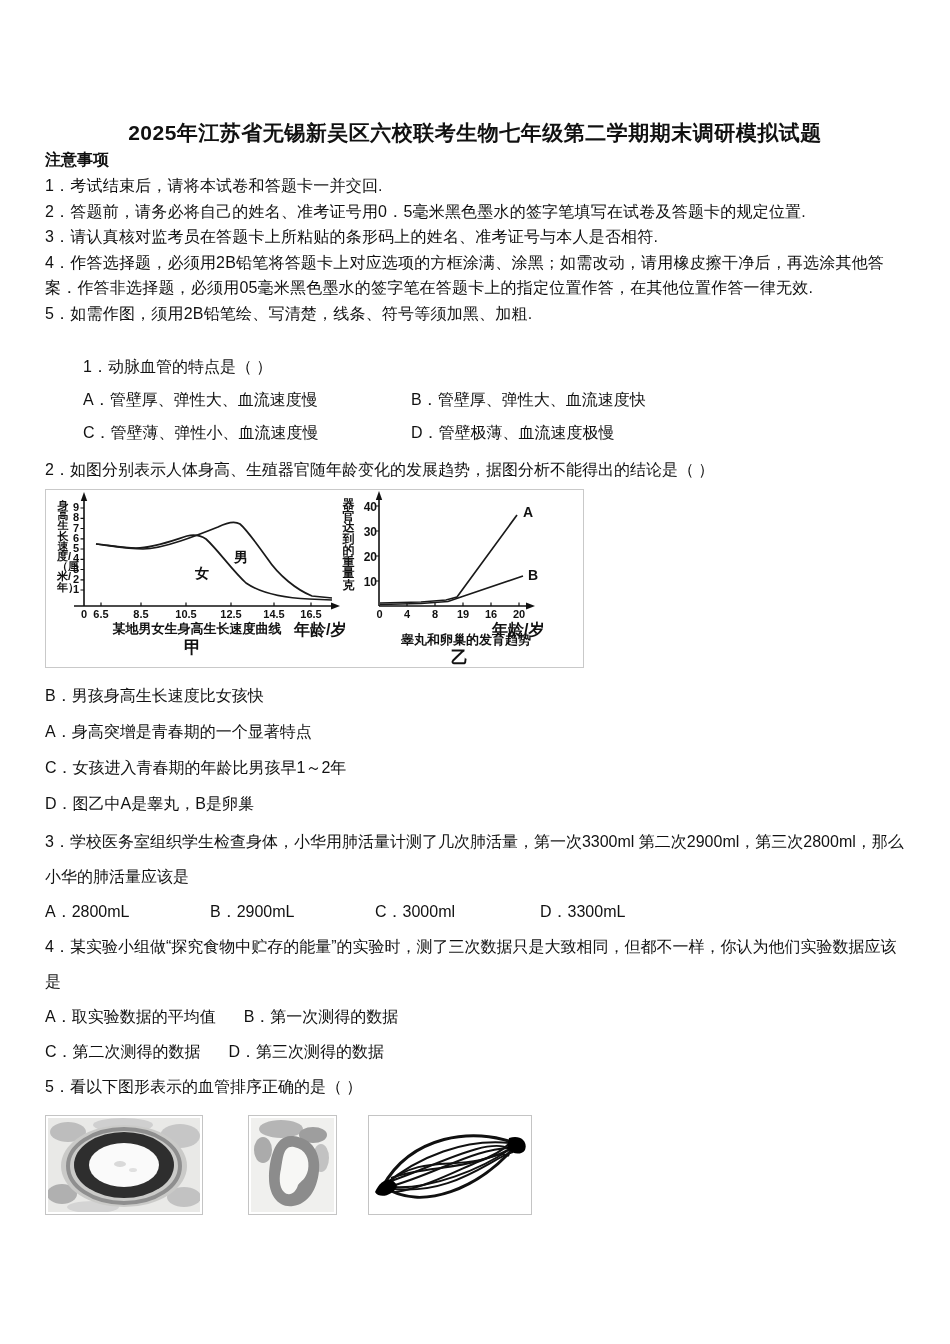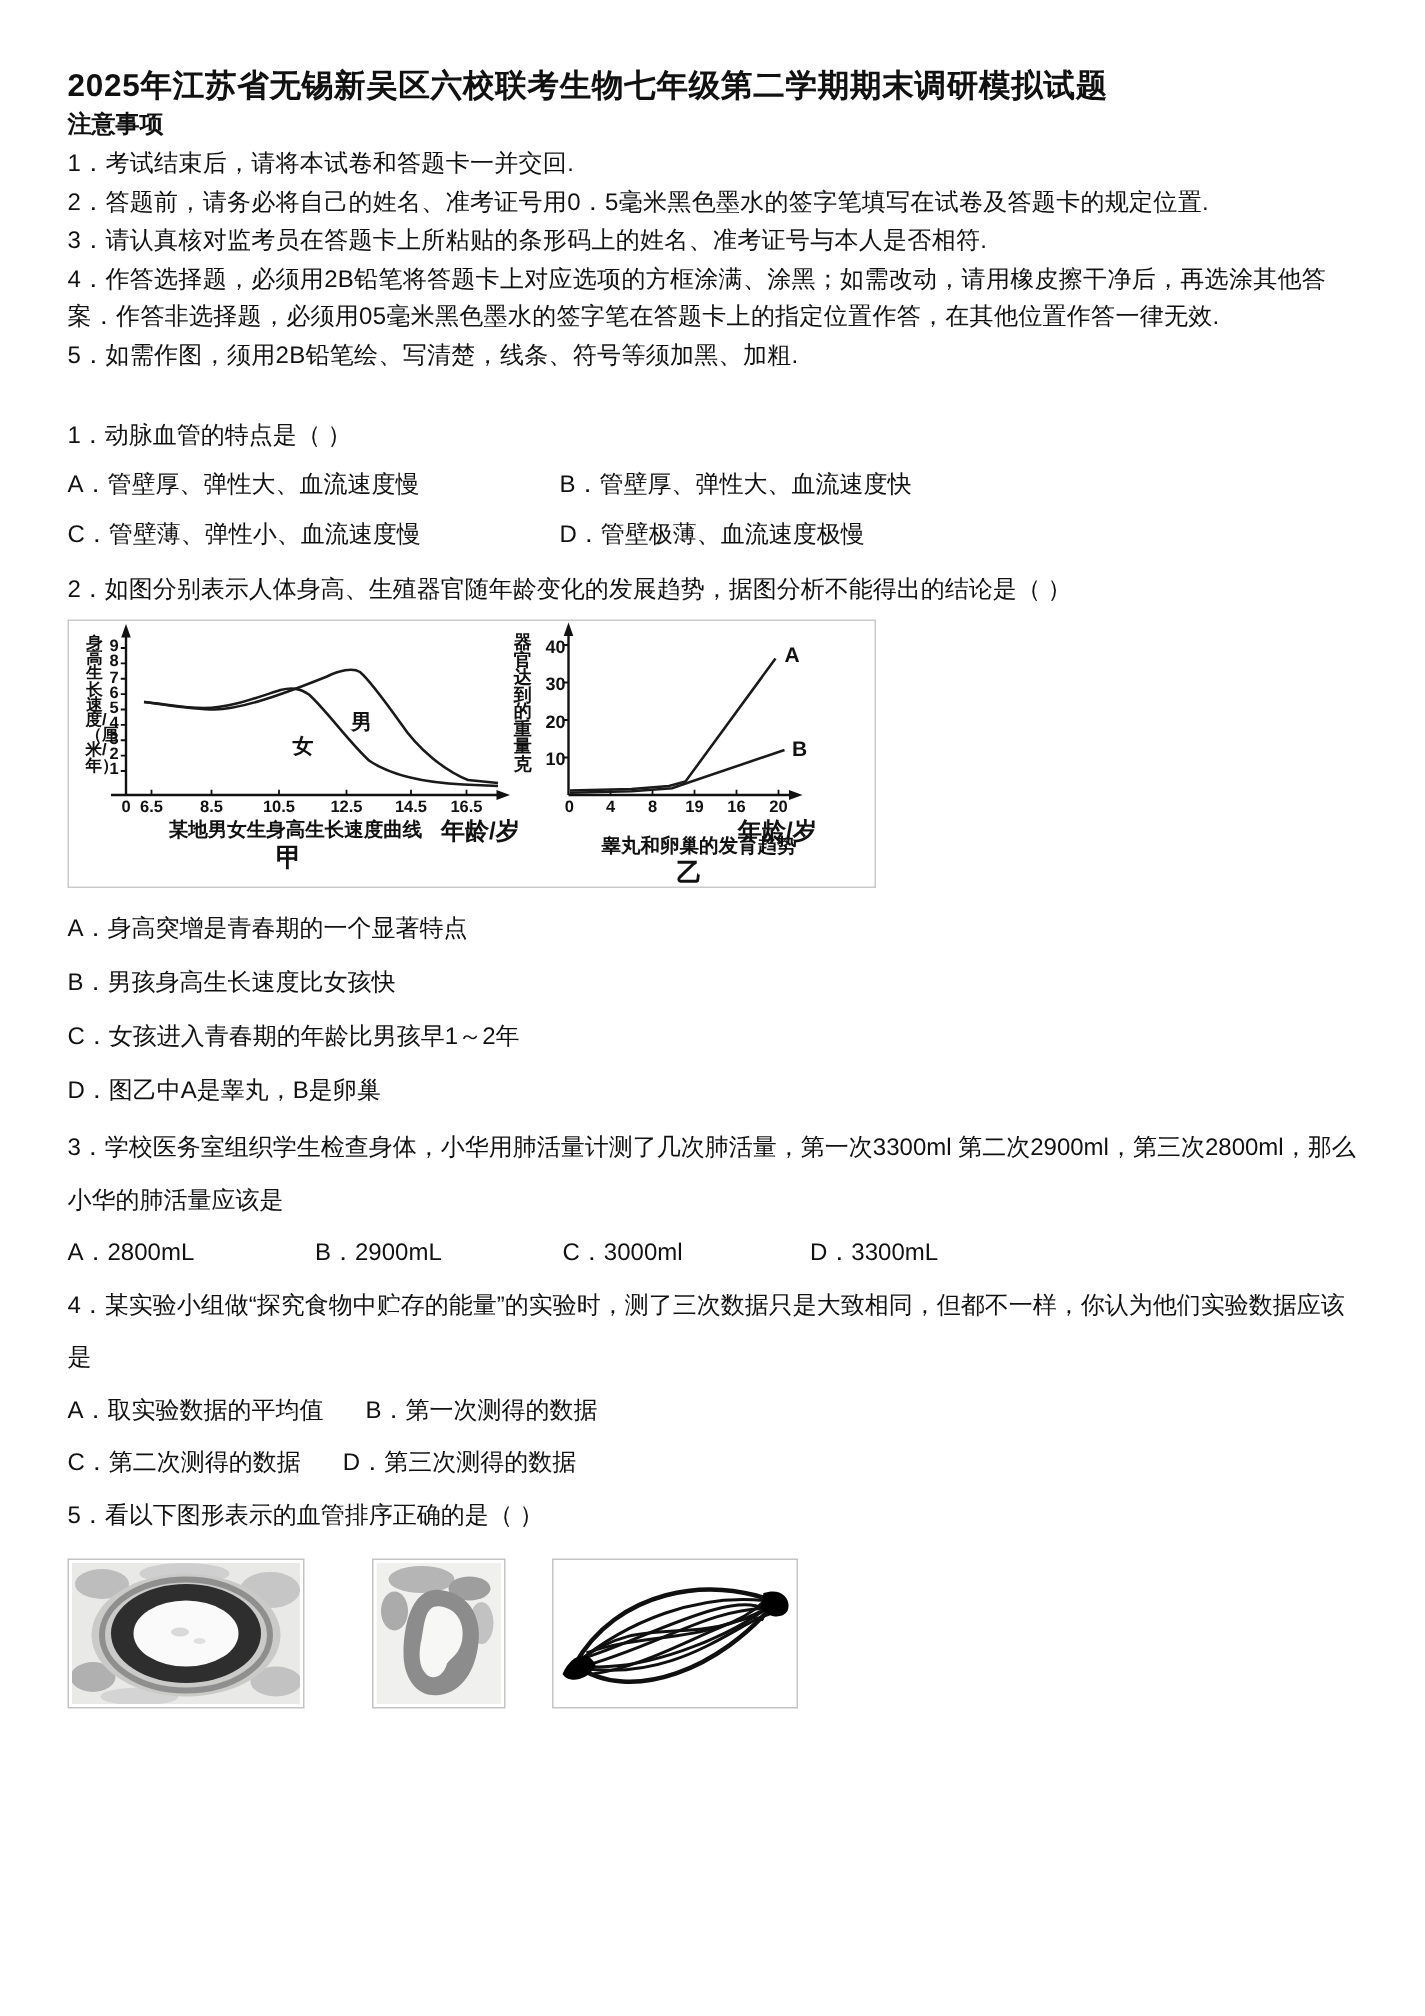--- a/index.html
+++ b/index.html
@@ -1,24 +1,24 @@
 <!DOCTYPE html>
 <html><head>
 <meta charset="utf-8">
 <style>
   html,body{margin:0;padding:0;background:#ffffff;}
   body{width:950px;height:1344px;color:#111;font-family:"Liberation Sans","DejaVu Sans",sans-serif;font-size:16px;overflow:hidden;}
   .content{padding:0 45px;}
-  .title{margin:0;padding-top:43px;text-align:left;font-size:21px;font-weight:bold;letter-spacing:.5px;}
+  .title{margin:0;padding-top:119px;text-align:center;font-size:21px;font-weight:bold;letter-spacing:.5px;}
   .notice{}
   .notice-head{font-weight:bold;line-height:26px;}
   .notice-item{line-height:25.5px;letter-spacing:.2px;}
   .q{margin:0;}
   .stem{line-height:20px;}
-  #q1{margin-top:31px;}
+  #q1{margin-top:31px;margin-left:38px;}
   .opt-row{display:flex;margin-top:13px;line-height:20px;}
   .col2{width:328px;flex:0 0 328px;}
   .col4{width:165px;flex:0 0 165px;}
   #q2{margin-top:17px;}
   .figure{position:relative;width:537px;height:177px;border:1px solid #c9c9c9;margin-top:9px;background:#fff;}
   .figure .lbl{position:absolute;white-space:nowrap;}
   .vlab{word-break:break-all;white-space:normal !important;text-align:center;font-weight:bold;}
   .fl-vlabel{left:11px;top:10px;width:12px;font-size:11px;line-height:10.2px;}
   .fl-ydigits{left:27px;top:12px;width:9px;font-size:11px;line-height:10.25px;font-weight:bold;word-break:break-all;white-space:normal !important;}
   .tick{font-size:11px;font-weight:bold;text-align:center;top:118px;}
@@ -125,22 +125,22 @@
       <div class="lbl tick" style="left:436px;width:18px;">16</div>
       <div class="lbl tick" style="left:464px;width:18px;">20</div>
       <div class="lbl axlab" style="left:446px;top:130px;">年龄/岁</div>
       <div class="lbl curvelab" style="left:477px;top:14px;">A</div>
       <div class="lbl curvelab" style="left:482px;top:77px;">B</div>
       <div class="lbl cap" style="left:332px;top:141px;width:176px;">睾丸和卵巢的发育趋势</div>
       <div class="lbl tag" style="left:405px;top:156px;">乙</div>
     </div>
 
     <div class="q2opts">
+      <div class="opt-line">B．男孩身高生长速度比女孩快</div>
       <div class="opt-line">A．身高突增是青春期的一个显著特点</div>
-      <div class="opt-line">B．男孩身高生长速度比女孩快</div>
       <div class="opt-line">C．女孩进入青春期的年龄比男孩早1～2年</div>
       <div class="opt-line">D．图乙中A是睾丸，B是卵巢</div>
     </div>
   </div>
 
   <div class="q rhythm" id="q3">
     <div>3．学校医务室组织学生检查身体，小华用肺活量计测了几次肺活量，第一次3300ml 第二次2900ml，第三次2800ml，那么小华的肺活量应该是</div>
     <div class="opt-row flat">
       <span class="col4">A．2800mL</span>
       <span class="col4">B．2900mL</span>

